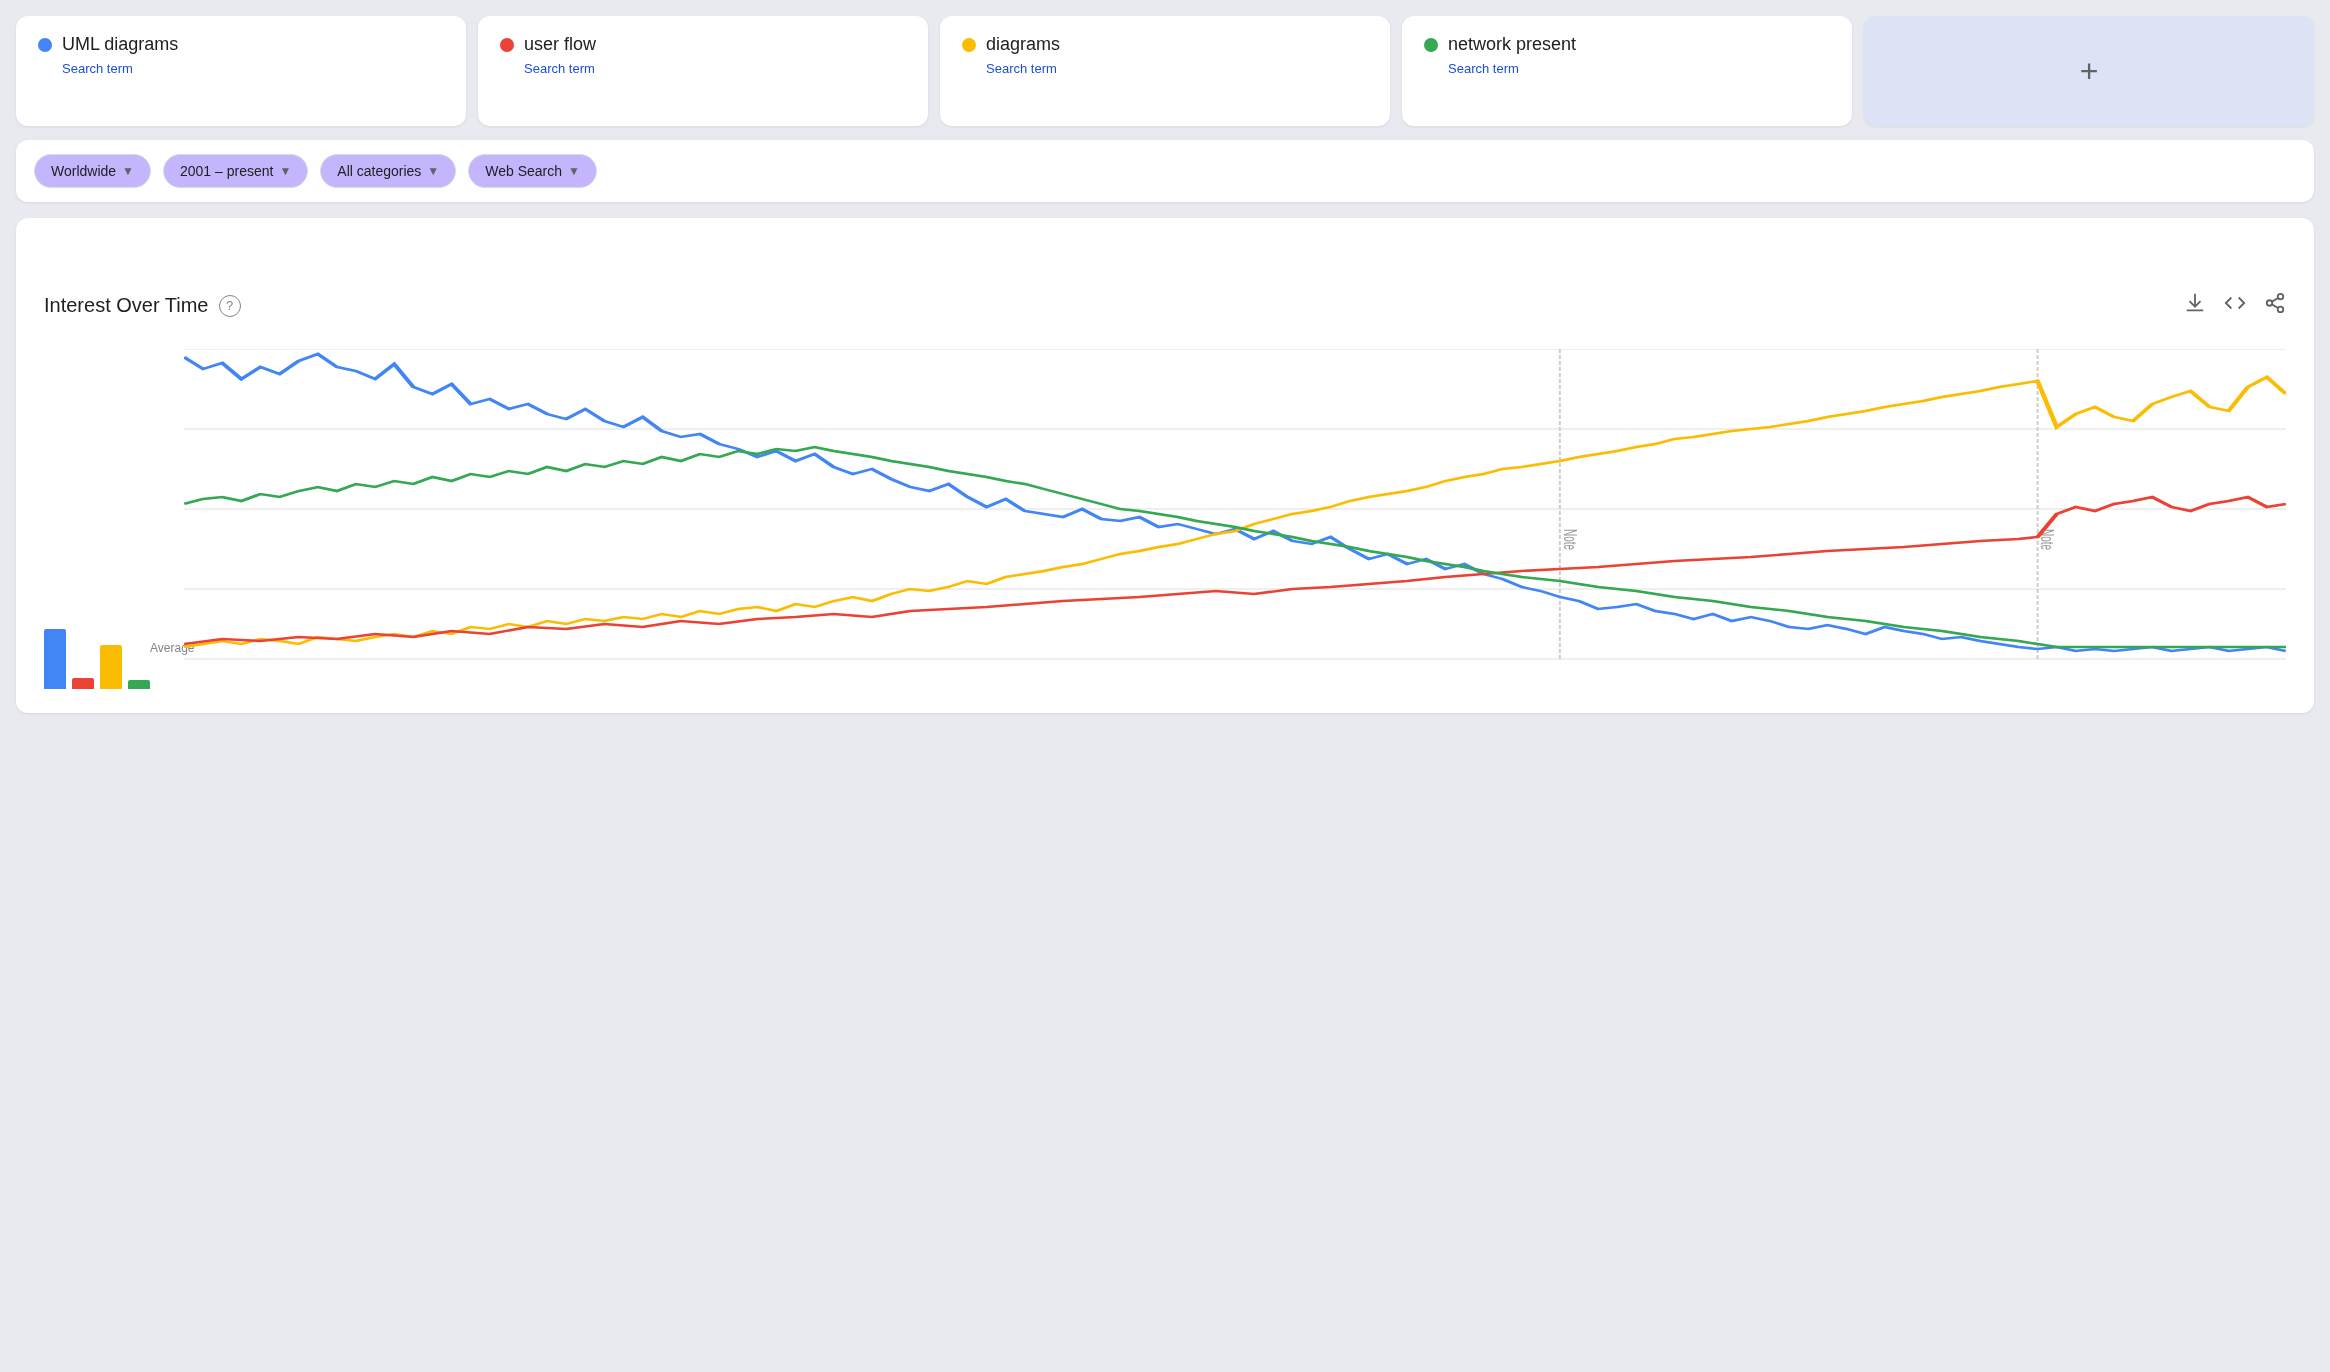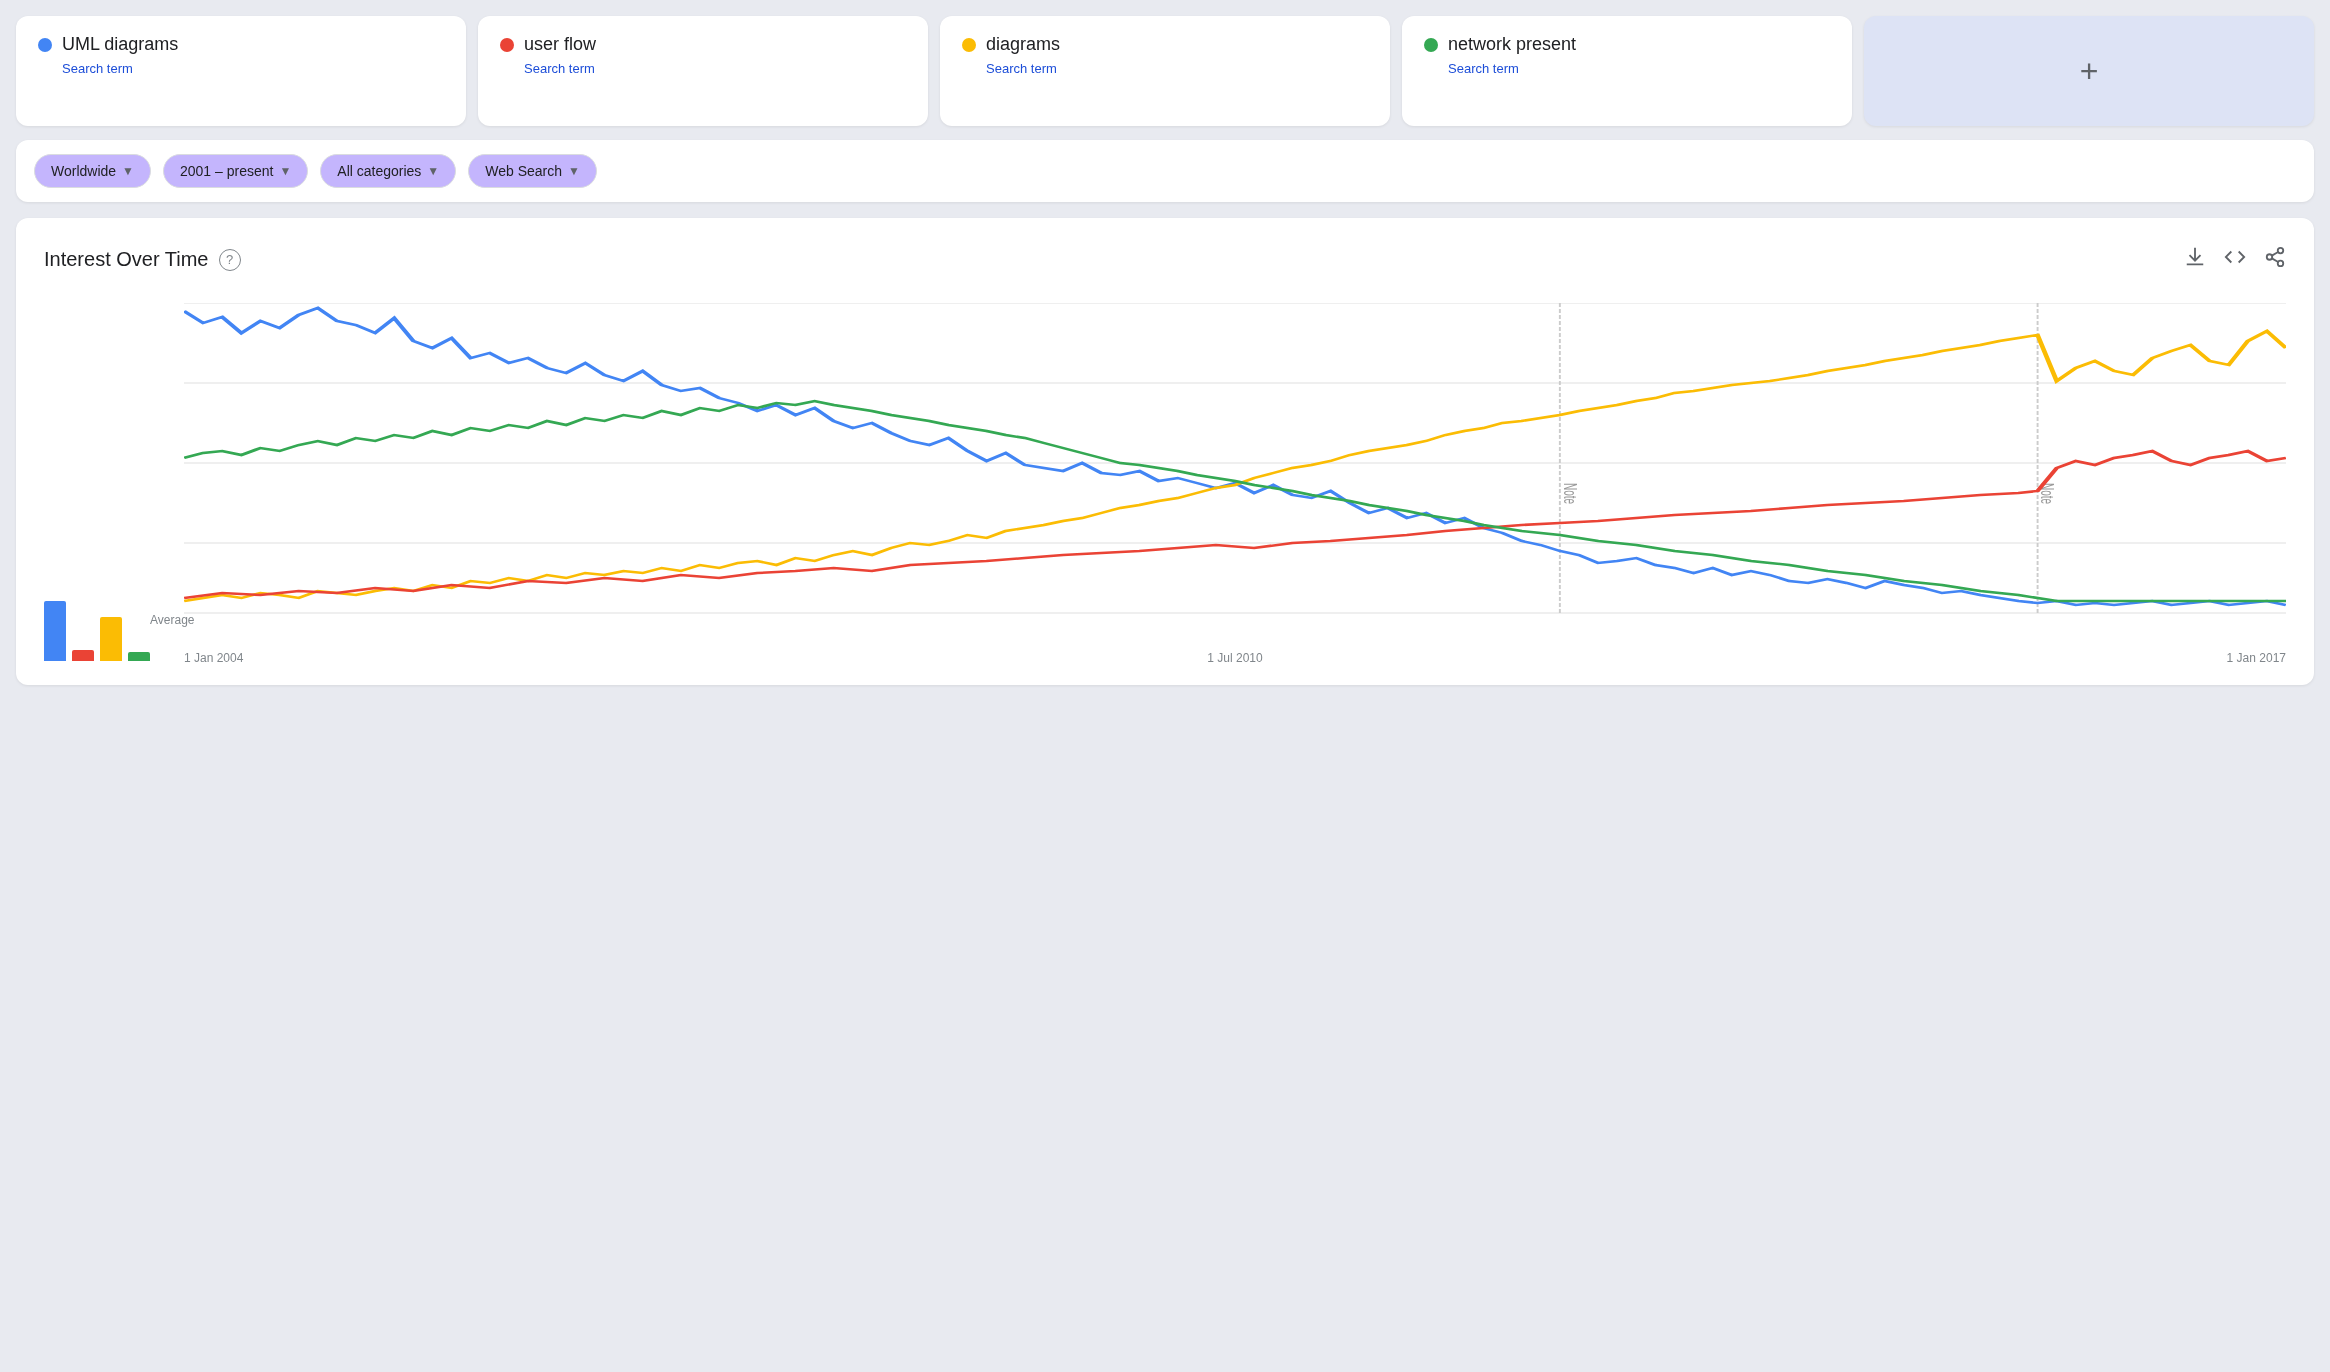--- a/index.html
+++ b/index.html
@@ -92,20 +92,21 @@
       background: #fff;
       border-radius: 12px;
       padding: 28px 28px 20px 28px;
       box-shadow: 0 1px 3px rgba(0,0,0,0.08);
     }
     .chart-header {
       display: flex;
       align-items: center;
       justify-content: space-between;
       margin-bottom: 30px;
+      margin-top: 46px;
     }
     .chart-title-area {
       display: flex;
       align-items: center;
       gap: 10px;
     }
     .chart-title {
       font-size: 20px;
       font-weight: 400;
       color: #202124;
@@ -315,20 +316,15 @@
         <polyline fill="none" stroke="#EA4335" stroke-width="2.5" points="
             0,295 20,290 40,292 60,288 80,290 100,285 120,288 140,282 160,285 180,278 200,280 220,275 240,278 260,272 280,275 300,270 320,268 340,265 360,268 380,262 400,260 420,258 440,255 460,252 480,250 500,248 520,245 540,242 560,245 580,240 600,238 620,235 640,232 660,228 680,225 700,222 720,220 740,218 760,215 780,212 800,210 820,208 840,205 860,202 880,200 900,198 920,195 940,192 960,190 970,188 980,165 990,158 1000,162 1010,155 1020,152 1030,148 1040,158 1050,162 1060,155 1070,152 1080,148 1090,158 1100,155
           "></polyline>
 
         <polyline fill="none" stroke="#34A853" stroke-width="2.5" points="
             0,155 10,150 20,148 30,152 40,145 50,148 60,142 70,138 80,142 90,135 100,138 110,132 120,135 130,128 140,132 150,125 160,128 170,122 180,125 190,118 200,122 210,115 220,118 230,112 240,115 250,108 260,112 270,105 280,108 290,102 300,105 310,100 320,102 330,98 340,102 350,105 360,108 370,112 380,115 390,118 400,122 410,125 420,128 430,132 440,135 450,140 460,145 470,150 480,155 490,160 500,162 510,165 520,168 530,172 540,175 550,178 560,182 570,185 580,188 590,192 600,195 610,198 620,202 630,205 640,208 650,212 660,215 670,218 680,222 690,225 700,228 710,230 720,232 730,235 740,238 750,240 760,242 770,245 780,248 790,250 800,252 810,255 820,258 830,260 840,262 850,265 860,268 870,270 880,272 890,275 900,278 910,280 920,282 930,285 940,288 950,290 960,292 970,295 980,298 990,298 1000,298 1010,298 1020,298 1030,298 1040,298 1050,298 1060,298 1070,298 1080,298 1090,298 1100,298
           "></polyline>
       </svg>
 
       
-      <div class="x-axis-labels">
-        <span>1 Jan 2004</span>
-        <span>1 Jul 2010</span>
-        <span>1 Jan 2017</span>
-      </div>
     </div>
   </div>
 </div>
 
 </body></html>

